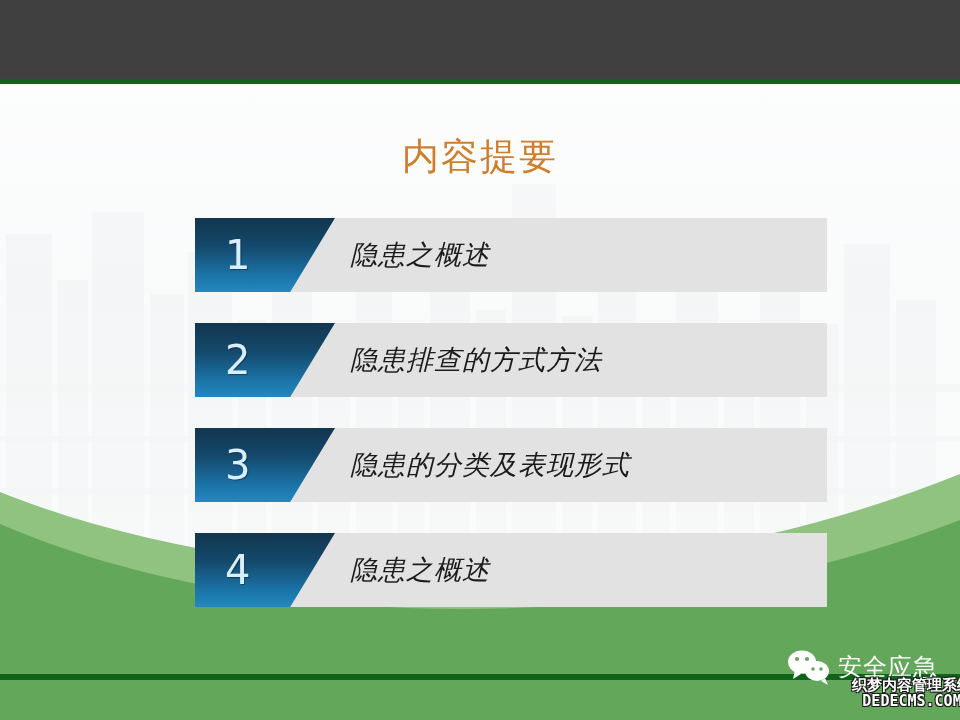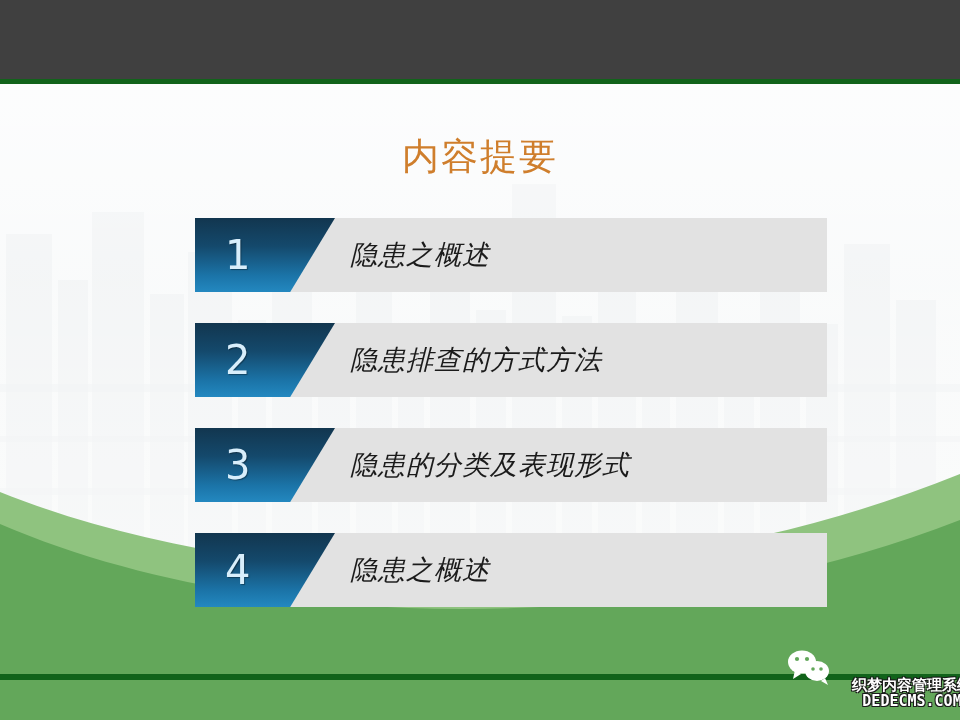--- a/index.html
+++ b/index.html
@@ -278,20 +278,21 @@
           <path d="M39,30 L42,37 L35,33 Z"></path>
         </g>
         <g fill="#63a75a">
           <circle cx="11" cy="11" r="2.1"></circle>
           <circle cx="21" cy="11" r="2.1"></circle>
           <circle cx="27" cy="21" r="1.8"></circle>
           <circle cx="35" cy="21" r="1.8"></circle>
         </g>
       </svg>
     </div>
+    <div class="brand-name">安全应急</div>
   </div>
 
   <div class="watermark">
     <div class="wm-cn">织梦内容管理系统</div>
     <div class="wm-en">DEDECMS.COM</div>
   </div>
 
 </div>
 
 </body></html>

